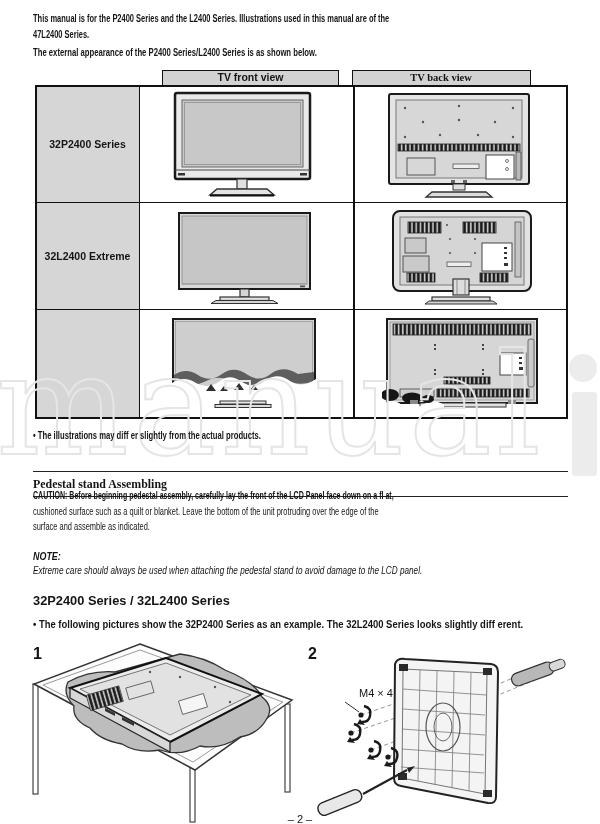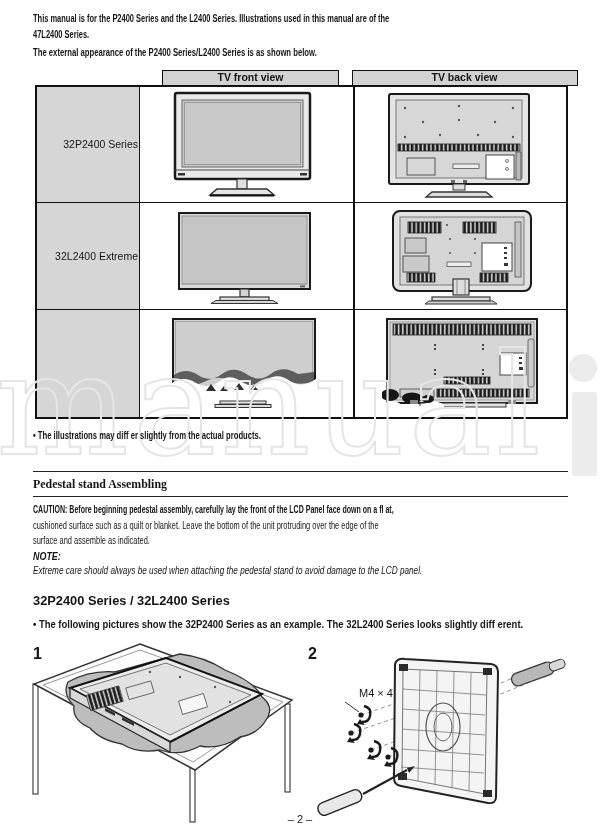--- a/index.html
+++ b/index.html
@@ -12,21 +12,21 @@
   .body-txt{font-size:11px;line-height:16px;}
   .small-txt{font-size:10.5px;line-height:15.5px;}
 
   
   .hdr-cell{box-sizing:border-box;background:#d2d2d2;border:1.5px solid #111;
             font-size:10.5px;font-weight:bold;text-align:center;line-height:13px;height:16px;}
   .tbl-body{box-sizing:border-box;border:2px solid #111;background:#fff;}
   .label-col{box-sizing:border-box;background:#d6d6d6;border-right:1.5px solid #111;}
   .grid-h{background:#111;height:1.5px;}
   .grid-v{background:#111;width:1.5px;}
-  .row-label{font-size:10.5px;font-weight:normal;text-align:right;width:101px;line-height:15px;}
+  .row-label{font-size:10.5px;font-weight:bold;text-align:center;width:101px;line-height:15px;}
 
   
   .wm-text{font-family:"DejaVu Serif",serif;font-size:140px;line-height:140px;letter-spacing:4px;
            color:transparent;-webkit-text-stroke:2px #e5e5e5;pointer-events:none;z-index:6;}
   .wm-shape{background:#ececec;pointer-events:none;z-index:1;}
 
   .rule-heading{box-sizing:border-box;border-top:1.5px solid #222;border-bottom:1px solid #222;
                 padding:5px 0 4px 0;font-family:Liberation Serif, serif;}
   .h1{font-size:12.5px;font-weight:bold;}
   .h2{font-size:13.5px;font-weight:bold;}
@@ -53,21 +53,21 @@
         <polygon points="-1,4 4,10 -4,9" fill="#1a1a1a"></polygon>
       </g>
     </defs>
   </svg>
 
   <div class="abs body-txt b cond z10" style="left:33px;top:10px;--sx:1;transform:scaleX(0.68)">This manual is for the P2400 Series and the L2400 Series. Illustrations used in this manual are of the</div>
   <div class="abs body-txt b cond z10" style="left:33px;top:26px;transform:scaleX(0.68)">47L2400 Series.</div>
   <div class="abs body-txt b cond z10" style="left:33px;top:44px;transform:scaleX(0.70)">The external appearance of the P2400 Series/L2400 Series is as shown below.</div>
 
   <div class="abs hdr-cell z5" style="left:138px;top:70px;width:177px;margin-left:24px;">TV front view</div>
-  <div class="abs hdr-cell z5" style="left:351.5px;top:70px;width:226px;">TV back view</div>
+  <div class="abs hdr-cell z5" style="left:351.5px;top:70px;width:179px;font-family:Liberation Serif, serif;">TV back view</div>
 
   <div class="abs tbl-body z5" style="left:35px;top:84.5px;width:533px;height:334px;">
     <div class="abs label-col" style="left:0;top:0;width:103px;height:330px;"></div>
     <div class="abs grid-h" style="left:0;top:115px;width:529px;"></div>
     <div class="abs grid-h" style="left:0;top:222px;width:529px;"></div>
     <div class="abs grid-v" style="left:316px;top:0;height:330px;"></div>
 
     <div class="abs row-label" style="left:0;top:50px;">32P2400 Series</div>
     <div class="abs row-label" style="left:0;top:162px;">32L2400 Extreme</div>
 
@@ -205,21 +205,21 @@
   <div class="abs wm-text" style="left:-4px;top:336px;">manual</div>
   <div class="abs wm-shape" style="left:569px;top:354px;width:28px;height:28px;border-radius:50%;"></div>
   <div class="abs wm-shape" style="left:572px;top:392px;width:25px;height:84px;border-radius:3px;"></div>
 
   <div class="abs small-txt b cond z10" style="left:33px;top:428px;transform:scaleX(0.73)">• The illustrations may diff er slightly from the actual products.</div>
 
   <div class="abs rule-heading z10" style="left:33px;top:471px;width:535px;">
     <div class="h1 cond" style="transform:scaleX(0.95)">Pedestal stand Assembling</div>
   </div>
 
-  <div class="abs small-txt z10" style="left:33px;top:502px;">
+  <div class="abs small-txt z10" style="left:33px;top:488px;">
     <div class="b cond" style="font-size:10.5px;transform:scaleX(0.67)">CAUTION: Before beginning pedestal assembly, carefully lay the front of the LCD Panel face down on a fl at,</div>
     <div class="cond" style="transform:scaleX(0.71)">cushioned surface such as a quilt or blanket. Leave the bottom of the unit protruding over the edge of the</div>
     <div class="cond" style="transform:scaleX(0.71)">surface and assemble as indicated.</div>
   </div>
 
   <div class="abs small-txt b i cond z10" style="left:33px;top:549px;transform:scaleX(0.85)">NOTE:</div>
   <div class="abs small-txt i cond z10" style="left:33px;top:563px;transform:scaleX(0.78)">Extreme care should always be used when attaching the pedestal stand to avoid damage to the LCD panel.</div>
 
   <div class="abs h2 cond z10" style="left:33px;top:593px;transform:scaleX(0.95)">32P2400 Series / 32L2400 Series</div>
   <div class="abs small-txt b cond z10" style="left:33px;top:617px;transform:scaleX(0.90)">• The following pictures show the 32P2400 Series as an example. The 32L2400 Series looks slightly diff erent.</div>

